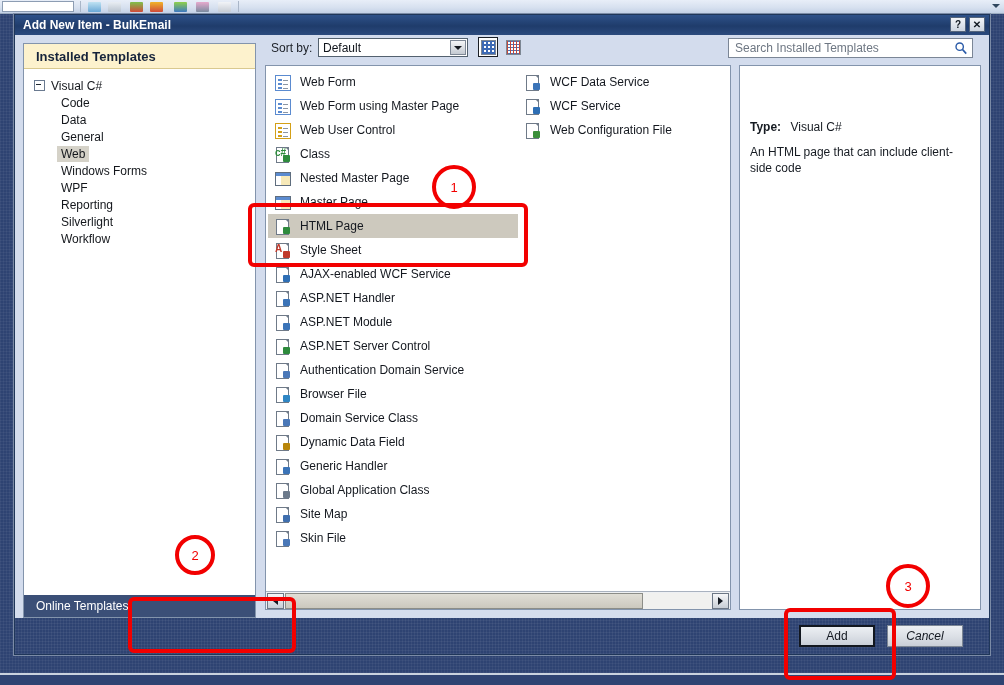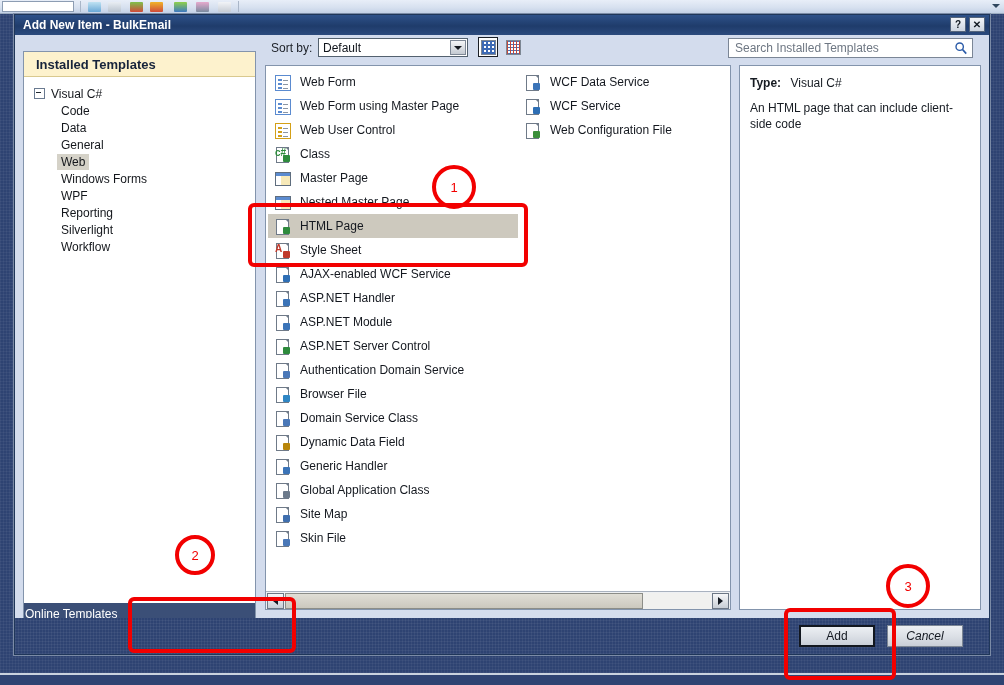--- a/index.html
+++ b/index.html
@@ -73,21 +73,21 @@
     box-sizing: border-box; cursor: pointer;
   }
 
   .body-area {
     position: absolute; left: 0; top: 20px; width: 974px; height: 584px;
     box-sizing: border-box;
   }
 
   
   .tree-pane {
-    position: absolute; left: 8px; top: 16px; width: 233px; height: 575px;
+    position: absolute; left: 8px; top: 8px; width: 233px; height: 575px;
     background: #ffffff; border: 1px solid #8394ac; box-sizing: border-box;
   }
   .tree-header {
     height: 25px; background: #fdf2cd; border-bottom: 1px solid #d9c98f;
     display: flex; align-items: center; padding-left: 12px;
     font-weight: bold; font-size: 13px; color: #16233b;
     box-sizing: border-box;
   }
   .tree-list { padding-top: 8px; }
   .tree-row {
@@ -103,21 +103,21 @@
     content: ""; position: absolute; left: 1px; top: 3px;
     width: 5px; height: 1px; background: #202830;
   }
   .tree-child { padding-left: 37px; }
   .tree-label.selected {
     background: #d5d2c8; padding: 1px 4px; margin-left: -4px;
   }
   .online-templates {
     position: absolute; left: 0; bottom: 0; width: 100%; height: 22px;
     background: #3b4f77; color: #ffffff;
-    display: flex; align-items: center; padding-left: 1px;
+    display: flex; align-items: center; padding-left: 12px;
     font-size: 12px; box-sizing: border-box; cursor: pointer;
   }
 
   
   .sortbar {
     position: absolute; left: 250px; top: 0px; width: 716px; height: 30px;
   }
   .sort-label {
     position: absolute; left: 6px; top: 6px; font-size: 12px; color: #1b1f26;
   }
@@ -241,21 +241,21 @@
     background: linear-gradient(to bottom,#e0ded6,#cbc8be);
     border: 1px solid #8c8d88; box-sizing: border-box; cursor: pointer;
   }
 
   
   .info-pane {
     position: absolute; left: 724px; top: 30px; width: 242px; height: 545px;
     background: #ffffff; border: 1px solid #8394ac; box-sizing: border-box;
     padding: 10px 10px 0 10px;
   }
-  .info-type { font-size: 12px; color: #161b22; margin-bottom: 10px; }
+  .info-type { font-size: 12px; color: #161b22; margin-bottom: 10px; margin-top: 44px; }
   .info-type b { font-weight: bold; }
   .info-desc { font-size: 12px; color: #161b22; line-height: 1.35; }
 
   
   .name-row {
     position: absolute; left: 0; top: 604px; width: 974px; height: 30px;
     background: #d3dced;
   }
   .name-label { position: absolute; left: 20px; top: 8px; font-size: 12px; color: #1b2028; }
   .name-input {
@@ -449,30 +449,30 @@
                 </span>
                 <span>Class</span>
               </div>
               <div class="tpl-item">
                 <span class="tpl-icon">
                   <span class="ic-win">
                     <span class="hdr"></span>
                     <span class="pane"></span>
                   </span>
                 </span>
-                <span>Master Page</span>
+                <span>Nested Master Page</span>
               </div>
               <div class="tpl-item">
                 <span class="tpl-icon">
                   <span class="ic-win">
                     <span class="hdr"></span>
                     <span class="pane"></span>
                   </span>
                 </span>
-                <span>Nested Master Page</span>
+                <span>Master Page</span>
               </div>
               <div class="tpl-item selected">
                 <span class="tpl-icon">
                   <span class="ic-page"></span>
                   <span class="ic-badge" style="background: rgb(46, 139, 61);"></span>
                 </span>
                 <span>HTML Page</span>
               </div>
               <div class="tpl-item">
                 <span class="tpl-icon">

